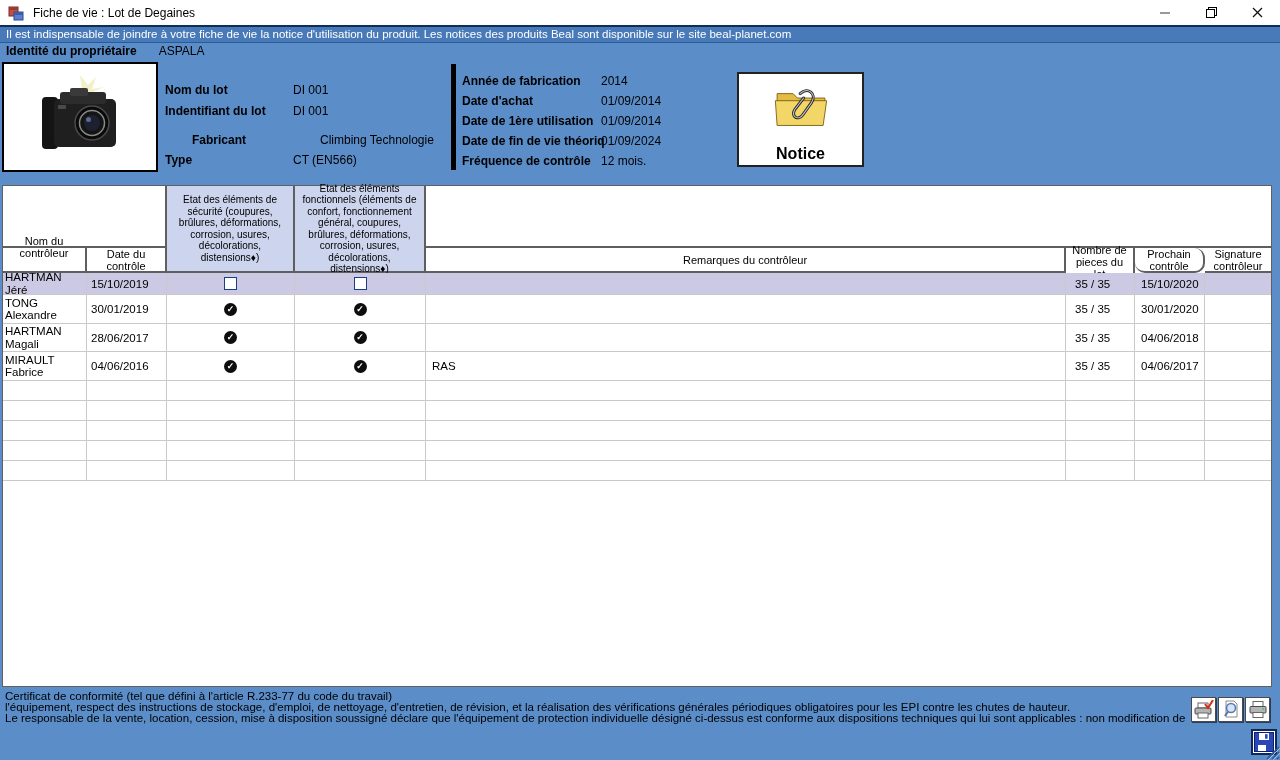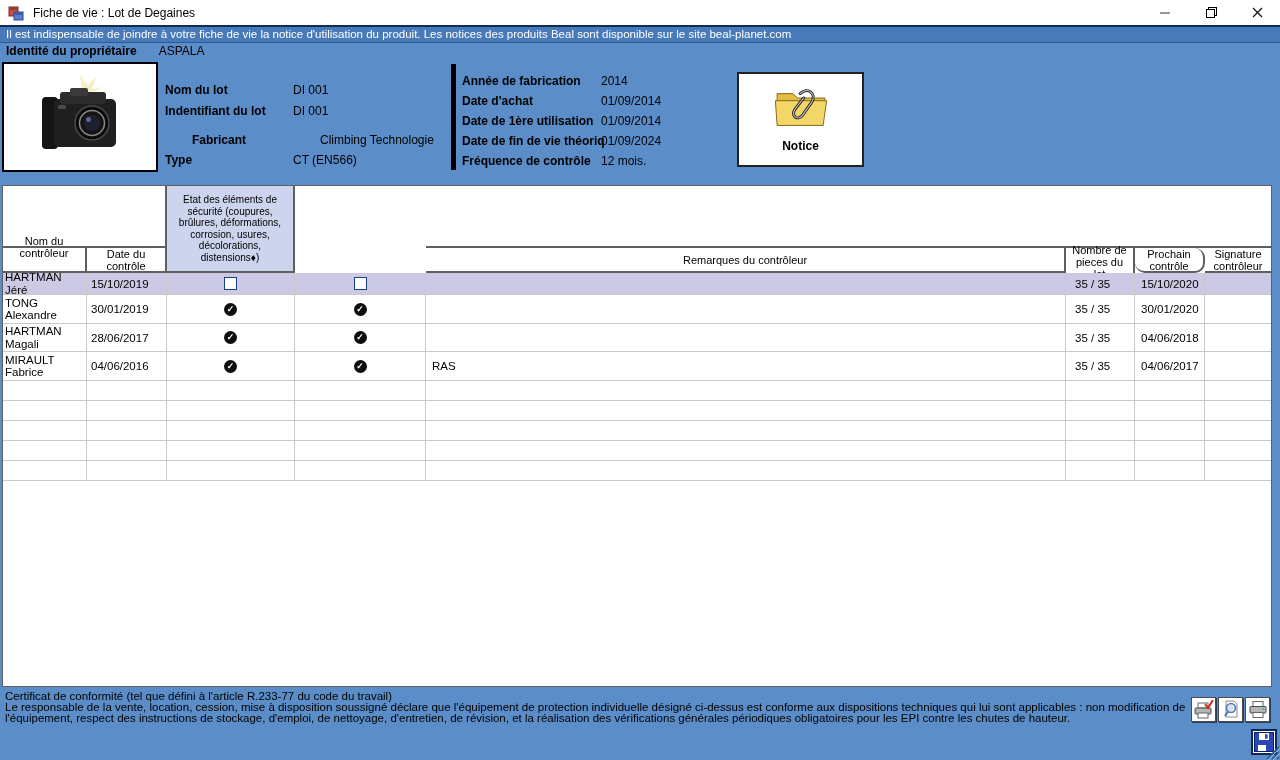--- a/index.html
+++ b/index.html
@@ -32,21 +32,21 @@
   #lot-fields .flabel { width:128px; }
   #dates-fields .flabel { width:139px; }
   #lot-fields .frow:nth-child(1){top:0;} #lot-fields .frow:nth-child(2){top:21px;}
   #lot-fields .frow:nth-child(3){top:50px;padding-left:27px;} #lot-fields .frow:nth-child(4){top:70px;}
   #dates-fields .frow:nth-child(1){top:0;} #dates-fields .frow:nth-child(2){top:20px;}
   #dates-fields .frow:nth-child(3){top:40px;} #dates-fields .frow:nth-child(4){top:60px;}
   #dates-fields .frow:nth-child(5){top:80px;}
   #vdivider { position:absolute; left:451px; top:64px; width:5px; height:106px; background:#000; }
   #notice-button { position:absolute; left:737px; top:72px; width:127px; height:95px; background:#fff; border:2px solid #222; cursor:pointer; text-align:center; }
   #notice-button .folder-wrap { margin-top:9px; }
-  #notice-button .nb-label { font-weight:bold; font-size:12px; margin-top:6px; }
+  #notice-button .nb-label { font-weight:bold; font-size:16px; margin-top:12px; }
 
   
   #inspection-table { position:absolute; left:2px; top:185px; width:1270px; height:502px; background:#ffffff;
     border:1px solid #606060; display:grid;
     grid-template-columns:84px 80px 128px 131px 640px 69px 70px 66px;
     grid-template-rows:62px 25px 22px 29px 28px 29px 20px 20px 20px 20px 20px 1fr; }
   .hcell { background:#fff; border-right:2px solid #5f5f5f; border-bottom:2px solid #5f5f5f;
     display:flex; align-items:center; justify-content:center; text-align:center; font-size:11px; color:#000; }
   .hc-topleft { grid-column:1/3; grid-row:1; }
   .hc-etat { grid-row:1/3; background:#cdd5ee; font-size:10px; line-height:11.5px; padding:2px 3px; }
@@ -165,20 +165,21 @@
         <path d="M31 12 C40 4, 50 12, 44 22 L34 36 C29 43 20 38 25 30 L35 17" stroke="#2a2a2a" fill="none" stroke-width="3.4" stroke-linecap="round"></path>
         <path d="M31 12 C40 4, 50 12, 44 22 L34 36 C29 43 20 38 25 30 L35 17" stroke="#c9c9c9" fill="none" stroke-width="1.2" stroke-linecap="round"></path>
       </svg>
     </div>
     <div class="nb-label">Notice</div>
   </div>
 
   <div id="inspection-table">
     <div class="hcell hc-topleft"></div>
     <div class="hcell hc-etat hc-etat1">Etat des éléments de sécurité (coupures, brûlures, déformations, corrosion, usures, décolorations, distensions♦)</div>
+    <div class="hcell hc-etat hc-etat2">Etat des éléments fonctionnels (éléments de confort, fonctionnement général, coupures, brûlures, déformations, corrosion, usures, décolorations, distensions♦)</div>
     <div class="hcell hc-topright"></div>
     <div class="hcell hc-name">Nom du contrôleur</div>
     <div class="hcell hc-date">Date du
 contrôle</div>
     <div class="hcell hc-remarks">Remarques du contrôleur</div>
     <div class="hcell hc-pieces">Nombre de pieces du lot</div>
     <div class="hcell hc-next">Prochain contrôle</div>
     <div class="hcell hc-signature">Signature contrôleur</div>
 
   <div class="cell c-name sel" style="grid-area: 3 / 1;">HARTMAN Jéré</div>
@@ -267,22 +268,22 @@
       <div class="cell c-chk" style="grid-area: 11 / 4;"></div>
       <div class="cell c-rem" style="grid-area: 11 / 5;"></div>
       <div class="cell c-pieces" style="grid-area: 11 / 6;"></div>
       <div class="cell c-next" style="grid-area: 11 / 7;"></div>
       <div class="cell c-sig lastcol" style="grid-area: 11 / 8;"></div>
       <div class="filler" style="grid-row: 12;"></div>
     </div>
 
   <div id="certificate">
       <div class="cert-line">Certificat de conformité (tel que défini à l'article R.233-77 du code du travail)</div>
+      <div class="cert-line">l'équipement, respect des instructions de stockage, d'emploi, de nettoyage, d'entretien, de révision, et la réalisation des vérifications générales périodiques obligatoires pour les EPI contre les chutes de hauteur.</div>
       <div class="cert-line">Le responsable de la vente, location, cession, mise à disposition soussigné déclare que l'équipement de protection individuelle désigné ci-dessus est conforme aux dispositions techniques qui lui sont applicables : non modification de</div>
-      <div class="cert-line">l'équipement, respect des instructions de stockage, d'emploi, de nettoyage, d'entretien, de révision, et la réalisation des vérifications générales périodiques obligatoires pour les EPI contre les chutes de hauteur.</div>
     </div>
 
   <div class="icon-btn" id="print-setup-button">
     <svg width="21" height="20" viewBox="0 0 21 20">
       <rect x="5" y="3" width="10" height="5" fill="#fff" stroke="#666"></rect>
       <rect x="2" y="8" width="16" height="6" rx="1" fill="#b5b5b5" stroke="#4a4a4a"></rect>
       <rect x="5" y="13" width="10" height="5" fill="#fff" stroke="#666"></rect>
       <path d="M12 4 l3 4 l5 -8" stroke="#d22d10" stroke-width="2" fill="none"></path>
     </svg>
   </div>

